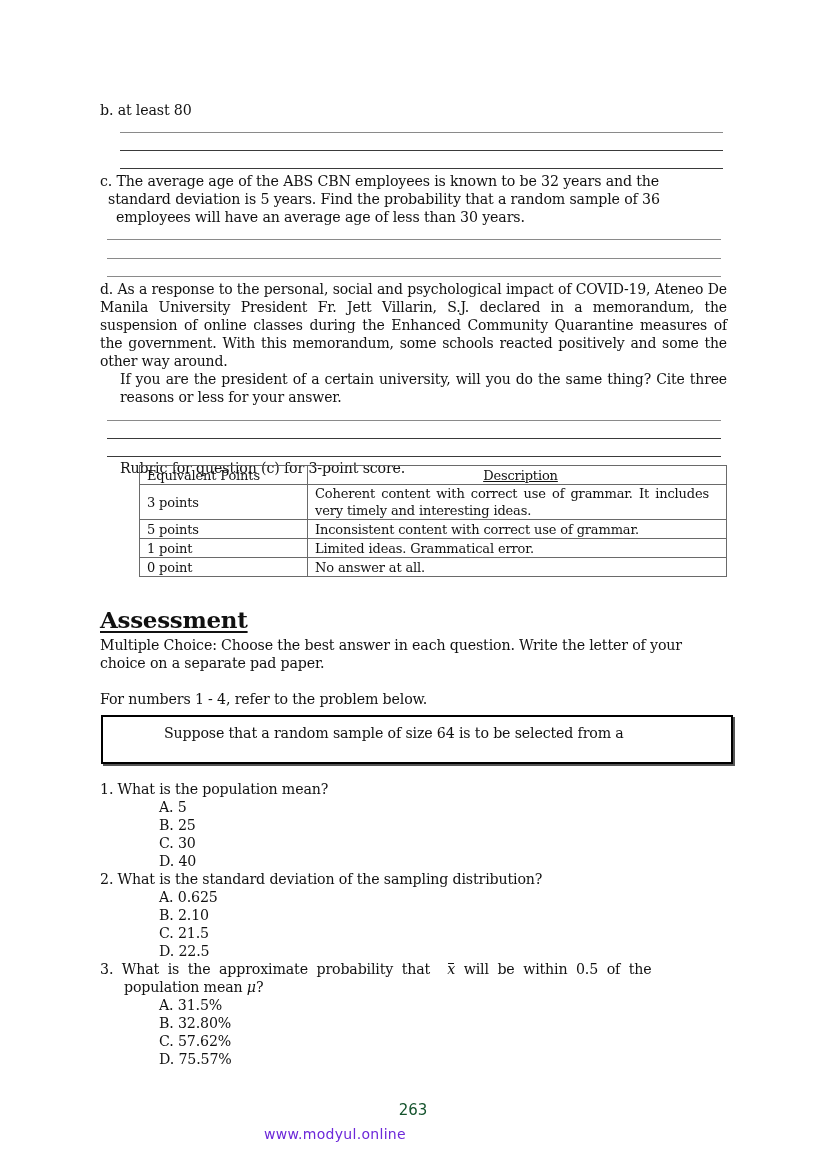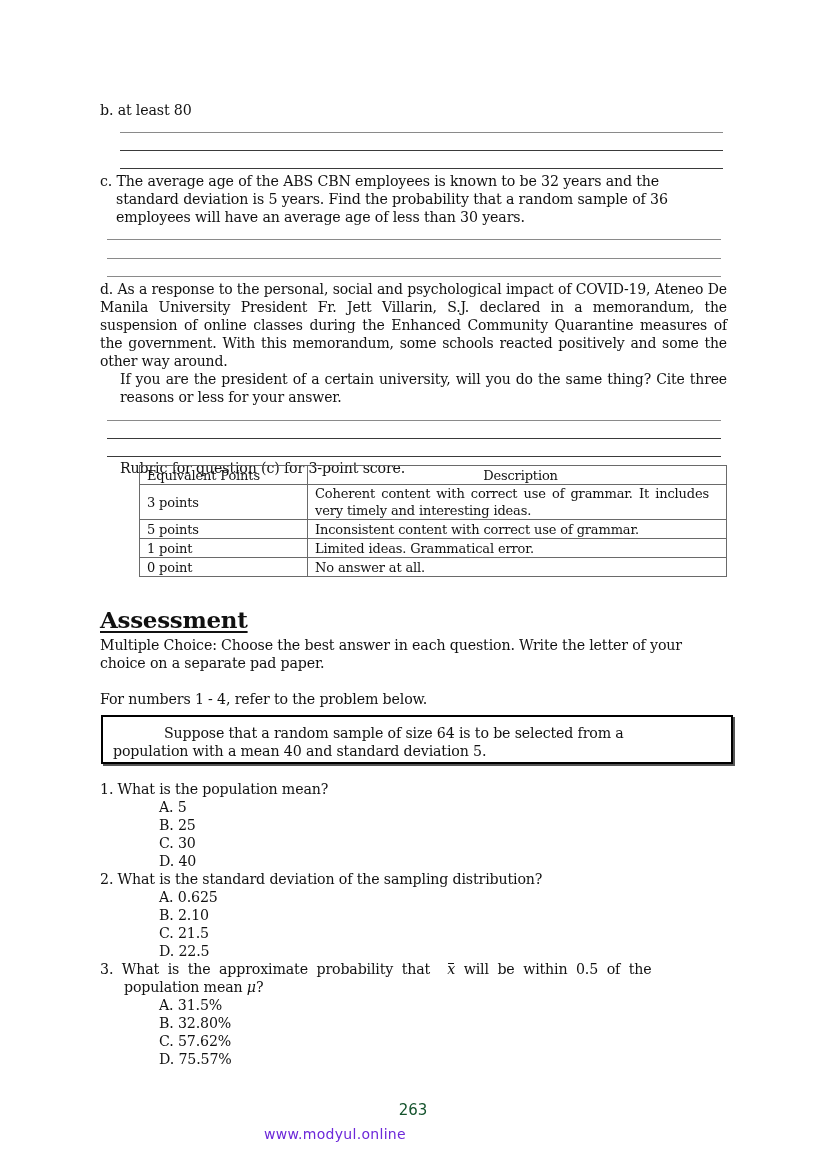--- a/index.html
+++ b/index.html
@@ -60,21 +60,21 @@
     .rubric-table td, .rubric-table th {
       border: 1px solid #6a6a6a;
       padding: 0 0 0 7px;
       vertical-align: middle;
       font-weight: normal;
     }
     .rubric-table th {
       height: 18px;
     }
     .rubric-table th.col-points { text-align: left; width: 160px; }
-    .rubric-table th.col-desc { text-align: center; }
+    .rubric-table th.col-desc { text-align: center; text-decoration: underline; }
     .rubric-table td.desc { text-align: justify; text-align-last: left; padding-right: 17px; }
     .rubric-table tr.short td { height: 18px; }
     .assessment-title {
       position: absolute;
       left: 100px;
       top: 606px;
       font-family: "DejaVu Serif", serif;
       font-weight: bold;
       font-size: 23px;
       line-height: 28px;
@@ -150,21 +150,21 @@
 <body>
 
 <div class="page">
 
   <div class="txt" style="left:100px; top:101px;">b. at least 80</div>
   <div class="rule light" style="left:120px; top:132px; width:603px;"></div>
   <div class="rule" style="left:120px; top:150px; width:603px;"></div>
   <div class="rule" style="left:120px; top:168px; width:603px;"></div>
 
   <div class="txt" style="left:100px; top:172px;">c. The average age of the ABS CBN employees is known to be 32 years and the</div>
-  <div class="txt" style="left:116px; top:190px;">standard deviation is 5 years. Find the probability that a random sample of 36</div>
+  <div class="txt" style="left:108px; top:190px;">standard deviation is 5 years. Find the probability that a random sample of 36</div>
   <div class="txt" style="left:116px; top:208px;">employees will have an average age of less than 30 years.</div>
   <div class="rule light" style="left:107px; top:239px; width:614px;"></div>
   <div class="rule light" style="left:107px; top:258px; width:614px;"></div>
   <div class="rule light" style="left:107px; top:276px; width:614px;"></div>
 
   <div class="para justify" style="left:100px; top:280px; width:627px;">
     <span>d. As a response to the personal, social and psychological impact of COVID-19, Ateneo De Manila University President Fr. Jett Villarin, S.J. declared in a memorandum, the suspension of online classes during the Enhanced Community Quarantine measures of the government. With this memorandum, some schools reacted positively and some the other way around.</span>
   </div>
   <div class="para justify" style="left:120px; top:370px; width:607px;">
     <span>If you are the president of a certain university, will you do the same thing? Cite three reasons or less for your answer.</span>
@@ -199,21 +199,20 @@
   </tbody>
     </table>
 
   <div class="assessment-title">Assessment</div>
   <div class="txt" style="left:100px; top:654px;">choice on a separate pad paper.</div>
   <div class="txt" style="left:100px; top:636px;">Multiple Choice: Choose the best answer in each question. Write the letter of your</div>
   <div class="txt" style="left:100px; top:690px;">For numbers 1 - 4, refer to the problem below.</div>
 
   <div class="problem-box">
     <div class="line1">Suppose that a random sample of size 64 is to be selected from a</div>
-    <div class="line2">population with a mean 40 and standard deviation 5.</div>
   </div>
 
   <div class="txt" style="left:100px; top:780px;">1. What is the population mean?</div>
   <div class="txt" style="left:159px; top:798px;">A. 5</div>
   <div class="txt" style="left:159px; top:816px;">B. 25</div>
   <div class="txt" style="left:159px; top:834px;">C. 30</div>
   <div class="txt" style="left:159px; top:852px;">D. 40</div>
 
   <div class="txt" style="left:100px; top:870px;">2. What is the standard deviation of the sampling distribution?</div>
   <div class="txt" style="left:159px; top:888px;">A. 0.625</div>

